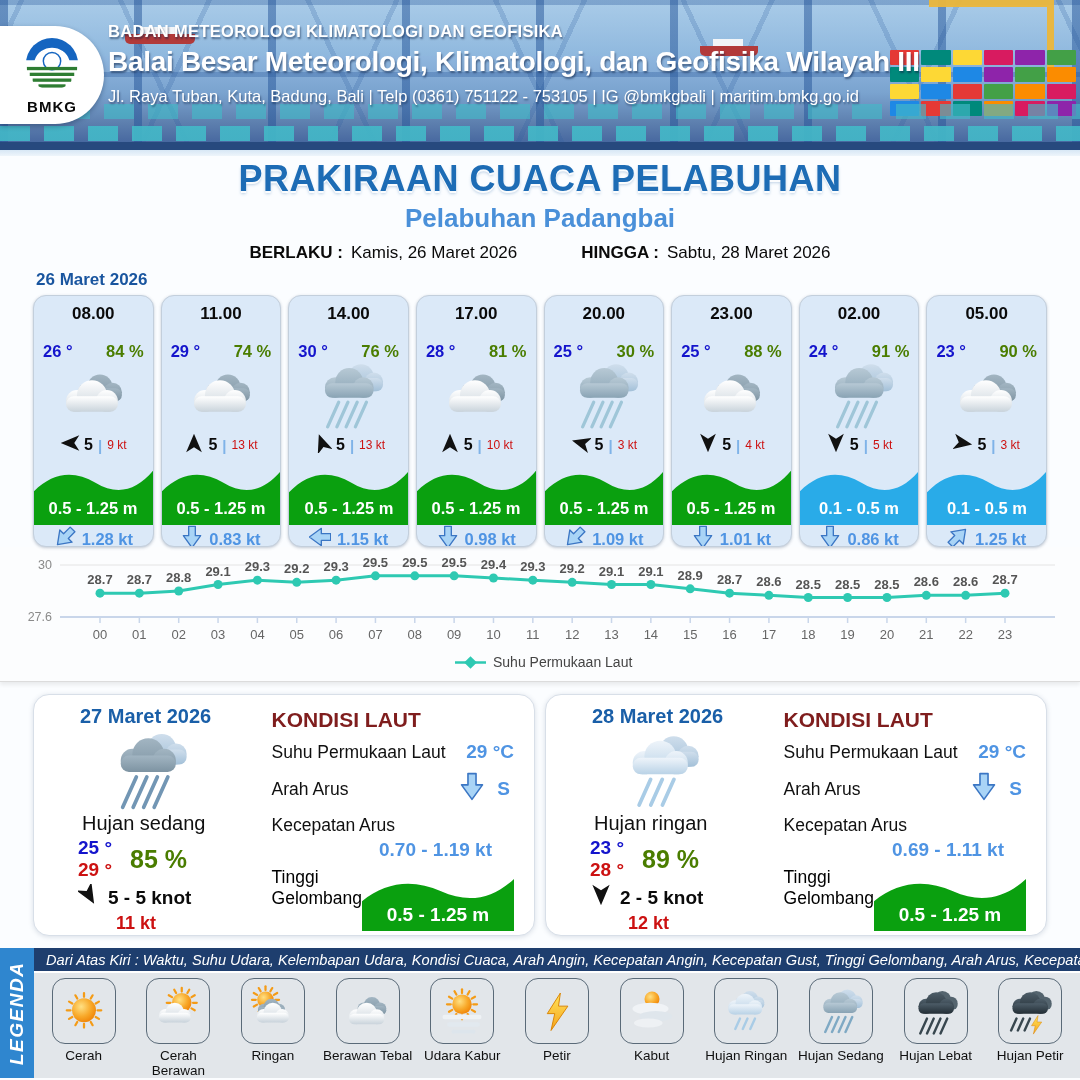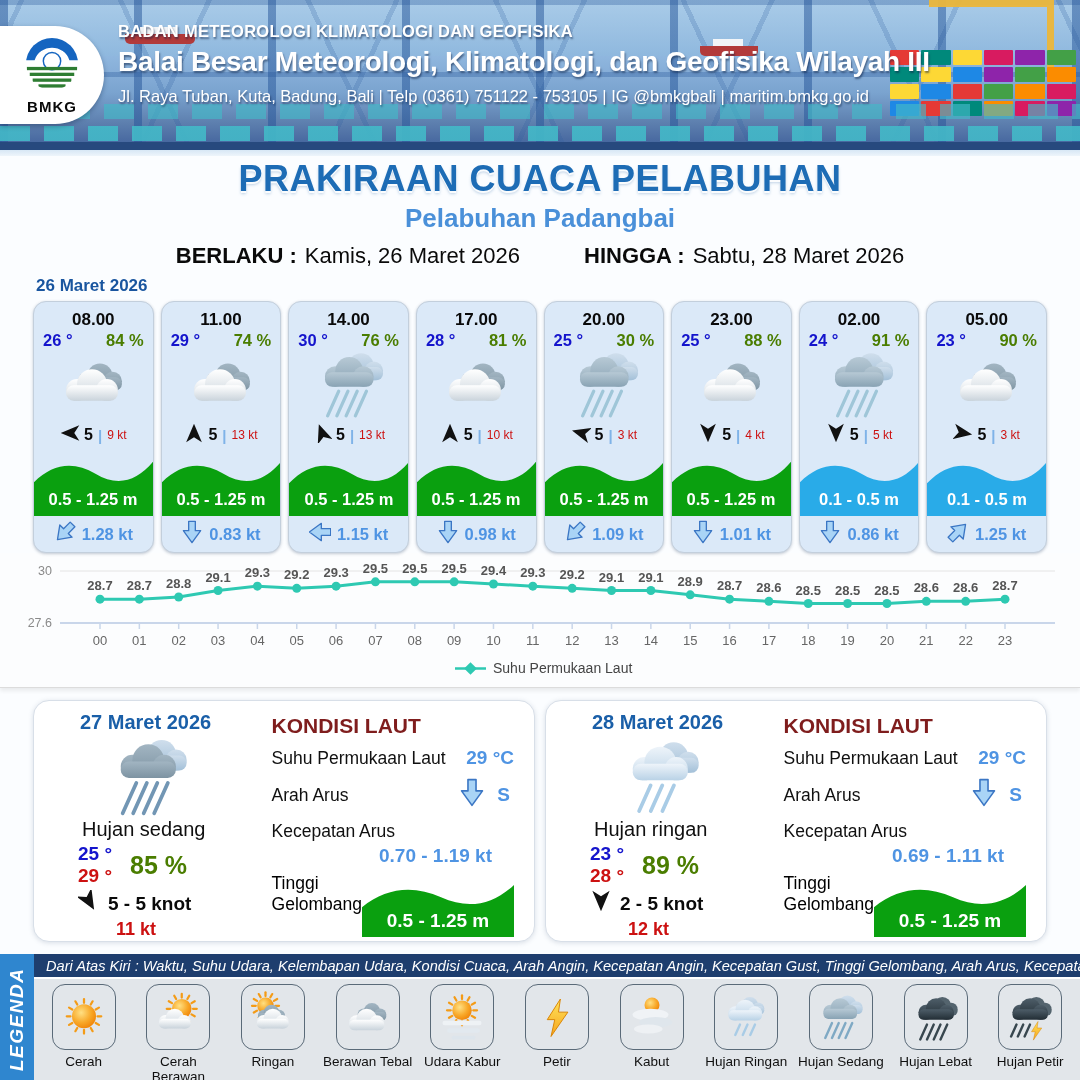--- a/index.html
+++ b/index.html
@@ -21,40 +21,40 @@
   .containers{position:absolute;right:4px;top:50px;width:186px;height:70px;display:grid;grid-template-columns:repeat(6,1fr);grid-auto-rows:15px;gap:2px;}
   .containers div{border-radius:1px;}
   .ship{position:absolute;height:10px;background:#b23a3a;border-radius:0 0 5px 5px;}
   .ship::before{content:"";position:absolute;top:-7px;left:22%;width:52%;height:7px;background:#f2f5f8;}
   .seats{position:absolute;left:0;right:0;bottom:9px;height:15px;background:repeating-linear-gradient(90deg,#43b9c8 0 30px,rgba(0,0,0,0) 30px 44px);opacity:.9;}
   .seats.row2{bottom:31px;opacity:.65;background-position:16px 0;}
   .floor{position:absolute;left:0;right:0;bottom:0;height:8px;background:#27497e;}
 
   .logo-pill{position:absolute;left:0;top:26px;width:104px;height:98px;background:#fff;border-radius:0 49px 49px 0;box-shadow:0 2px 5px rgba(10,30,60,.35);text-align:center;}
   .logo-pill .bmkg-word{font-size:15px;font-weight:800;color:#0a0a0a;letter-spacing:1px;margin-top:1px;}
-  .header-text{position:absolute;left:118px;top:22px;color:#fff;text-shadow:1px 2px 2px rgba(15,35,70,.55);}
+  .header-text{position:absolute;left:108px;top:22px;color:#fff;text-shadow:1px 2px 2px rgba(15,35,70,.55);}
   .h-org{font-size:16.5px;font-weight:800;letter-spacing:.3px;}
   .h-office{font-size:28px;font-weight:800;margin-top:5px;letter-spacing:-.3px;}
   .h-contact{font-size:16.5px;font-weight:400;margin-top:9px;}
   .header-strip{height:6px;background:linear-gradient(180deg,#d7e7f5,#eef5fb);}
 
   
   .title-block{padding-top:2px;}
   .title-main{margin:0;text-align:center;font-size:36px;font-weight:800;color:#1d6cb5;letter-spacing:.5px;text-shadow:0 2px 0 rgba(255,255,255,.9),0 3px 3px rgba(120,160,200,.45);}
   .title-sub{margin:3px 0 0;text-align:center;font-size:26px;font-weight:800;color:#4a90d9;}
-  .validity{display:flex;justify-content:center;gap:64px;margin-top:9px;font-size:22px;color:#0a0a0a;}
+  .validity{display:flex;justify-content:center;gap:64px;margin-top:9px;font-size:17px;color:#0a0a0a;}
   .validity .pair{display:flex;gap:8px;align-items:baseline;}
   .validity .lbl{font-weight:800;}
   .date-label{font-size:17px;font-weight:800;color:#19559f;margin:7px 0 5px 36px;}
 
   
   .cards-row{display:flex;gap:7px;padding:0 33px;}
   .hcard{flex:1;height:250px;background:#dbe9f8;border:1px solid #c3cfdc;border-radius:13px;overflow:hidden;display:flex;flex-direction:column;align-items:center;box-shadow:0 1px 3px rgba(60,80,110,.3);}
   .h-time{font-size:17px;font-weight:800;color:#0a0a0a;margin-top:8px;}
-  .h-th{display:flex;justify-content:space-between;width:100%;padding:0 9px;box-sizing:border-box;margin-top:1px;}
+  .h-th{display:flex;justify-content:space-between;width:100%;padding:0 9px;box-sizing:border-box;margin-top:18px;}
   .h-temp{color:#1414cc;font-weight:800;font-size:16.5px;}
   .h-hum{color:#4a7d00;font-weight:800;font-size:16.5px;}
   .h-icon{height:76px;display:flex;align-items:center;justify-content:center;margin-top:-2px;}
   .h-wind{display:flex;align-items:center;gap:4px;height:28px;}
   .h-ws{font-weight:800;font-size:16px;color:#0a0a0a;}
   .h-div{color:#7fb3e8;font-weight:700;font-size:15px;margin:0 1px;}
   .h-gust{color:#cc1111;font-weight:400;font-size:12px;}
   .h-wave{line-height:0;margin-top:2px;}
   .h-cur{display:flex;align-items:center;gap:6px;height:38px;}
   .h-curv{color:#4f94e3;font-weight:800;font-size:16.5px;}

